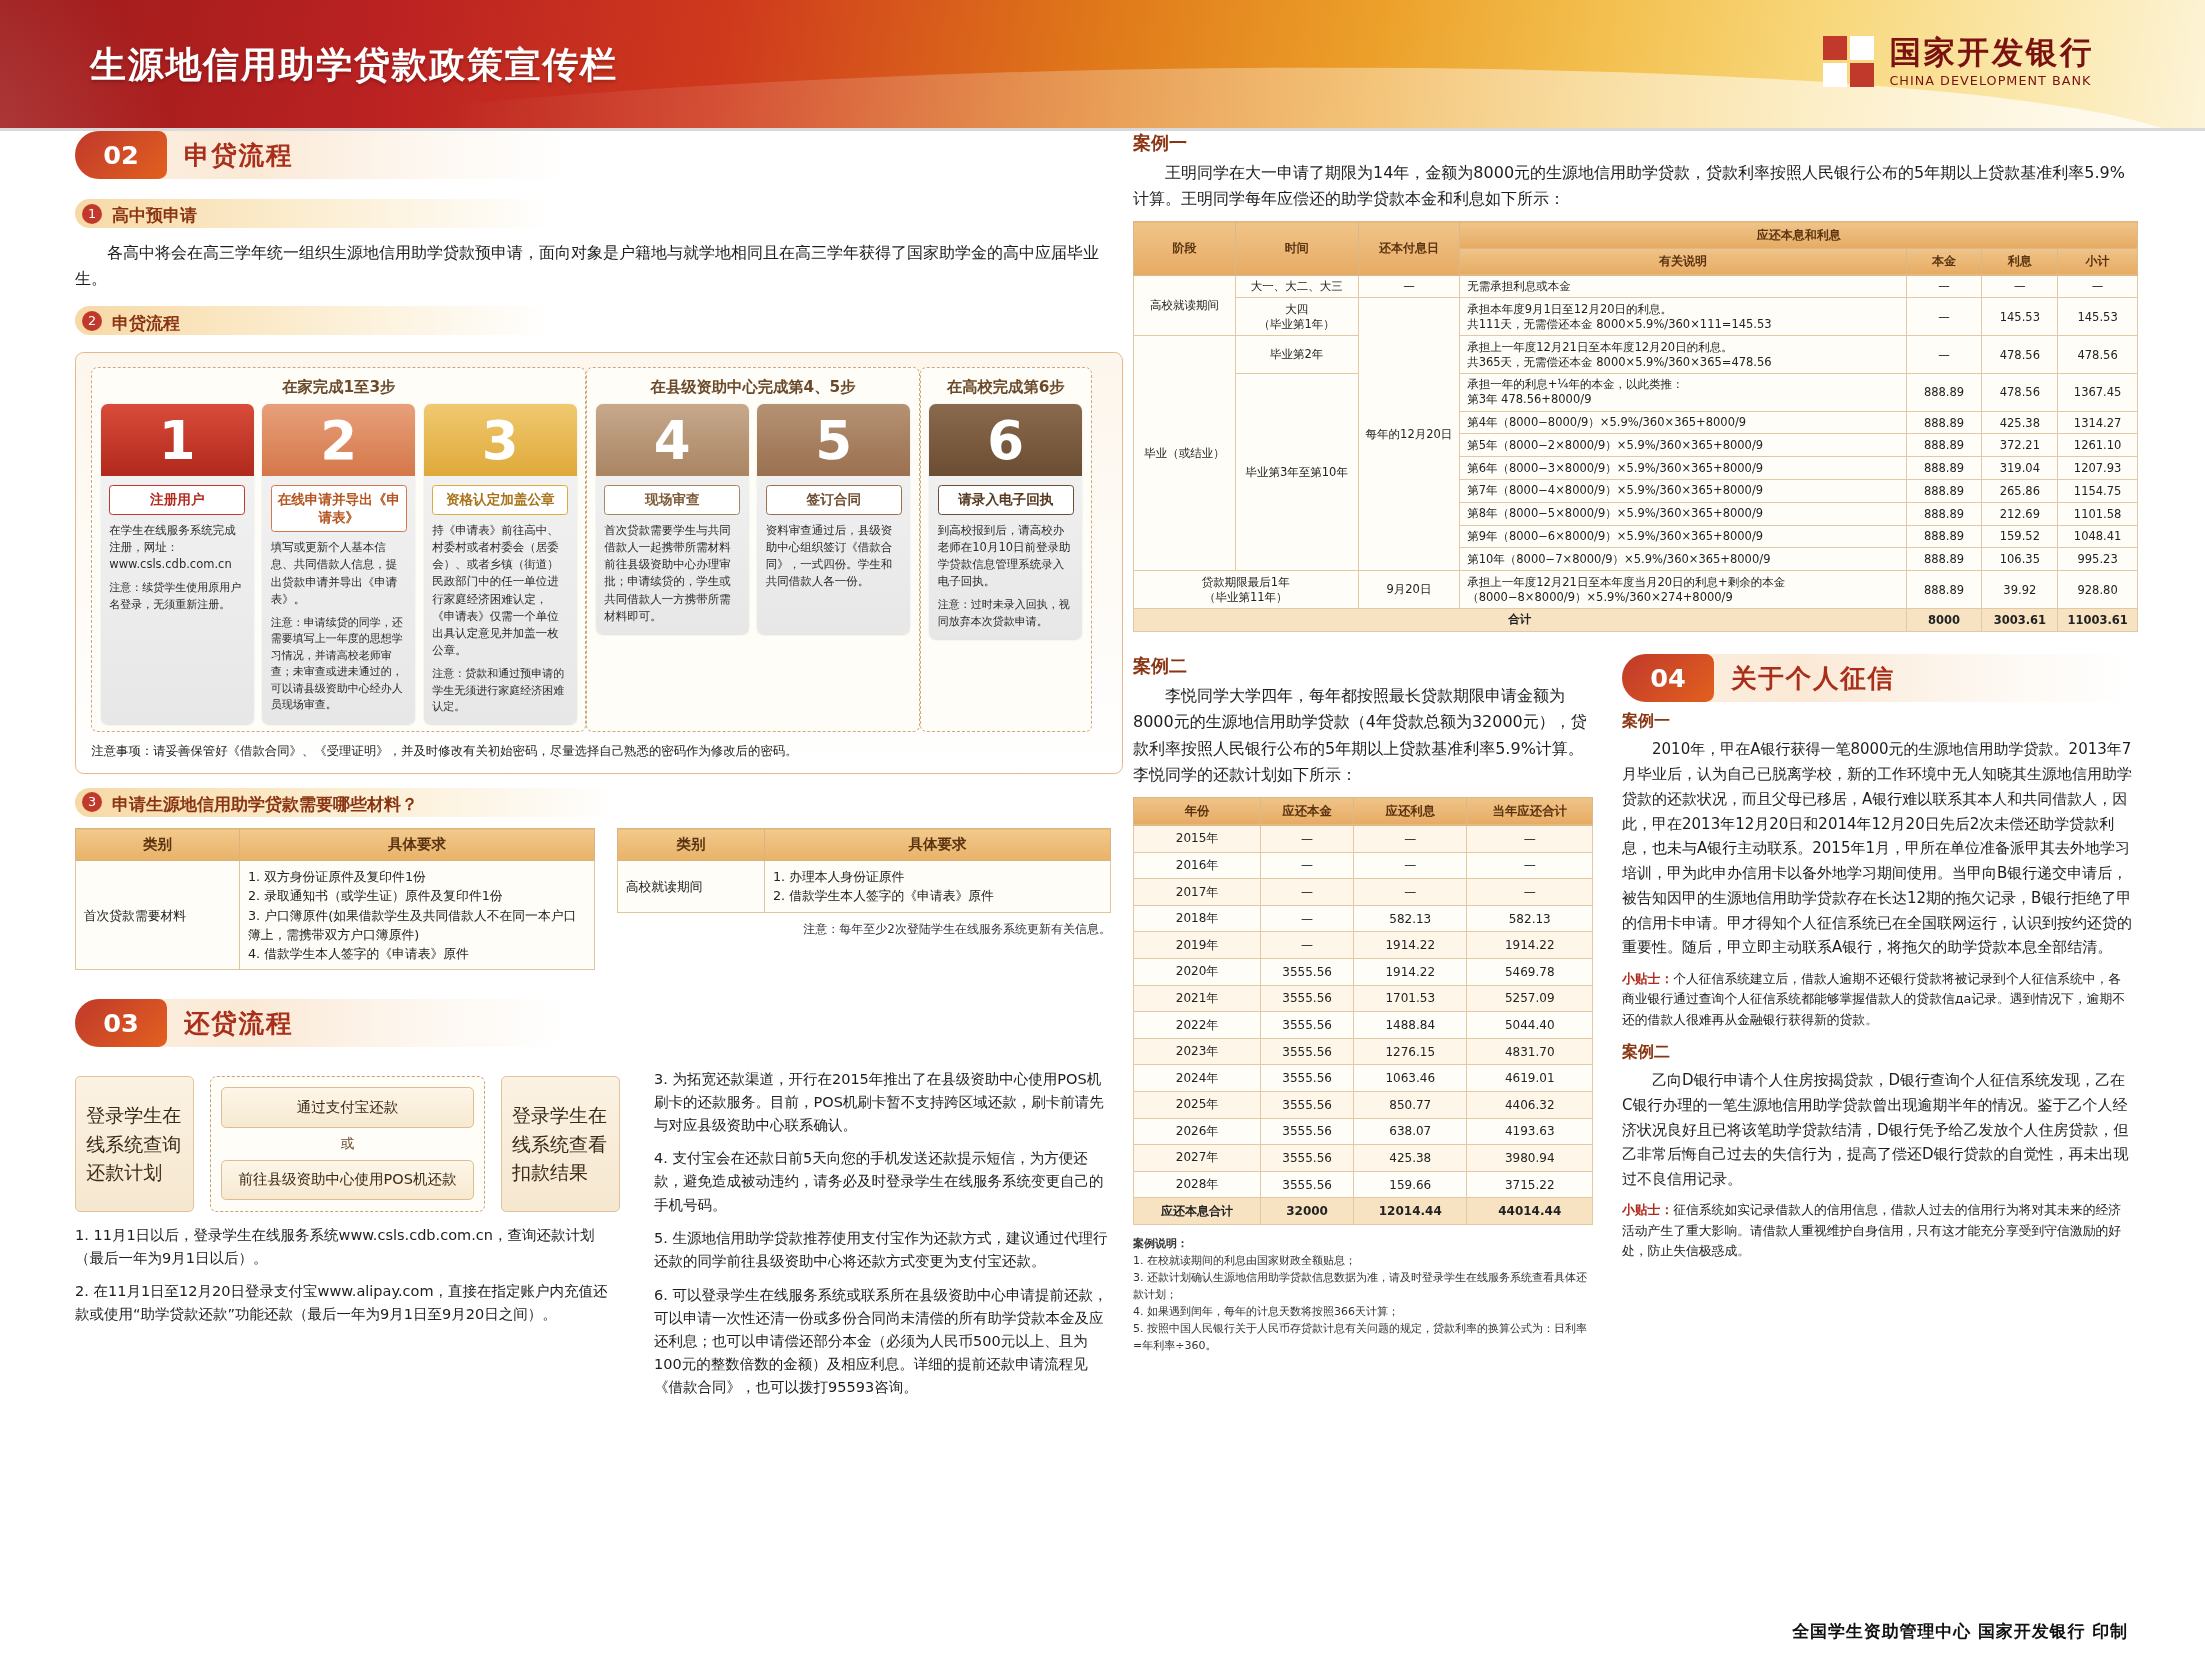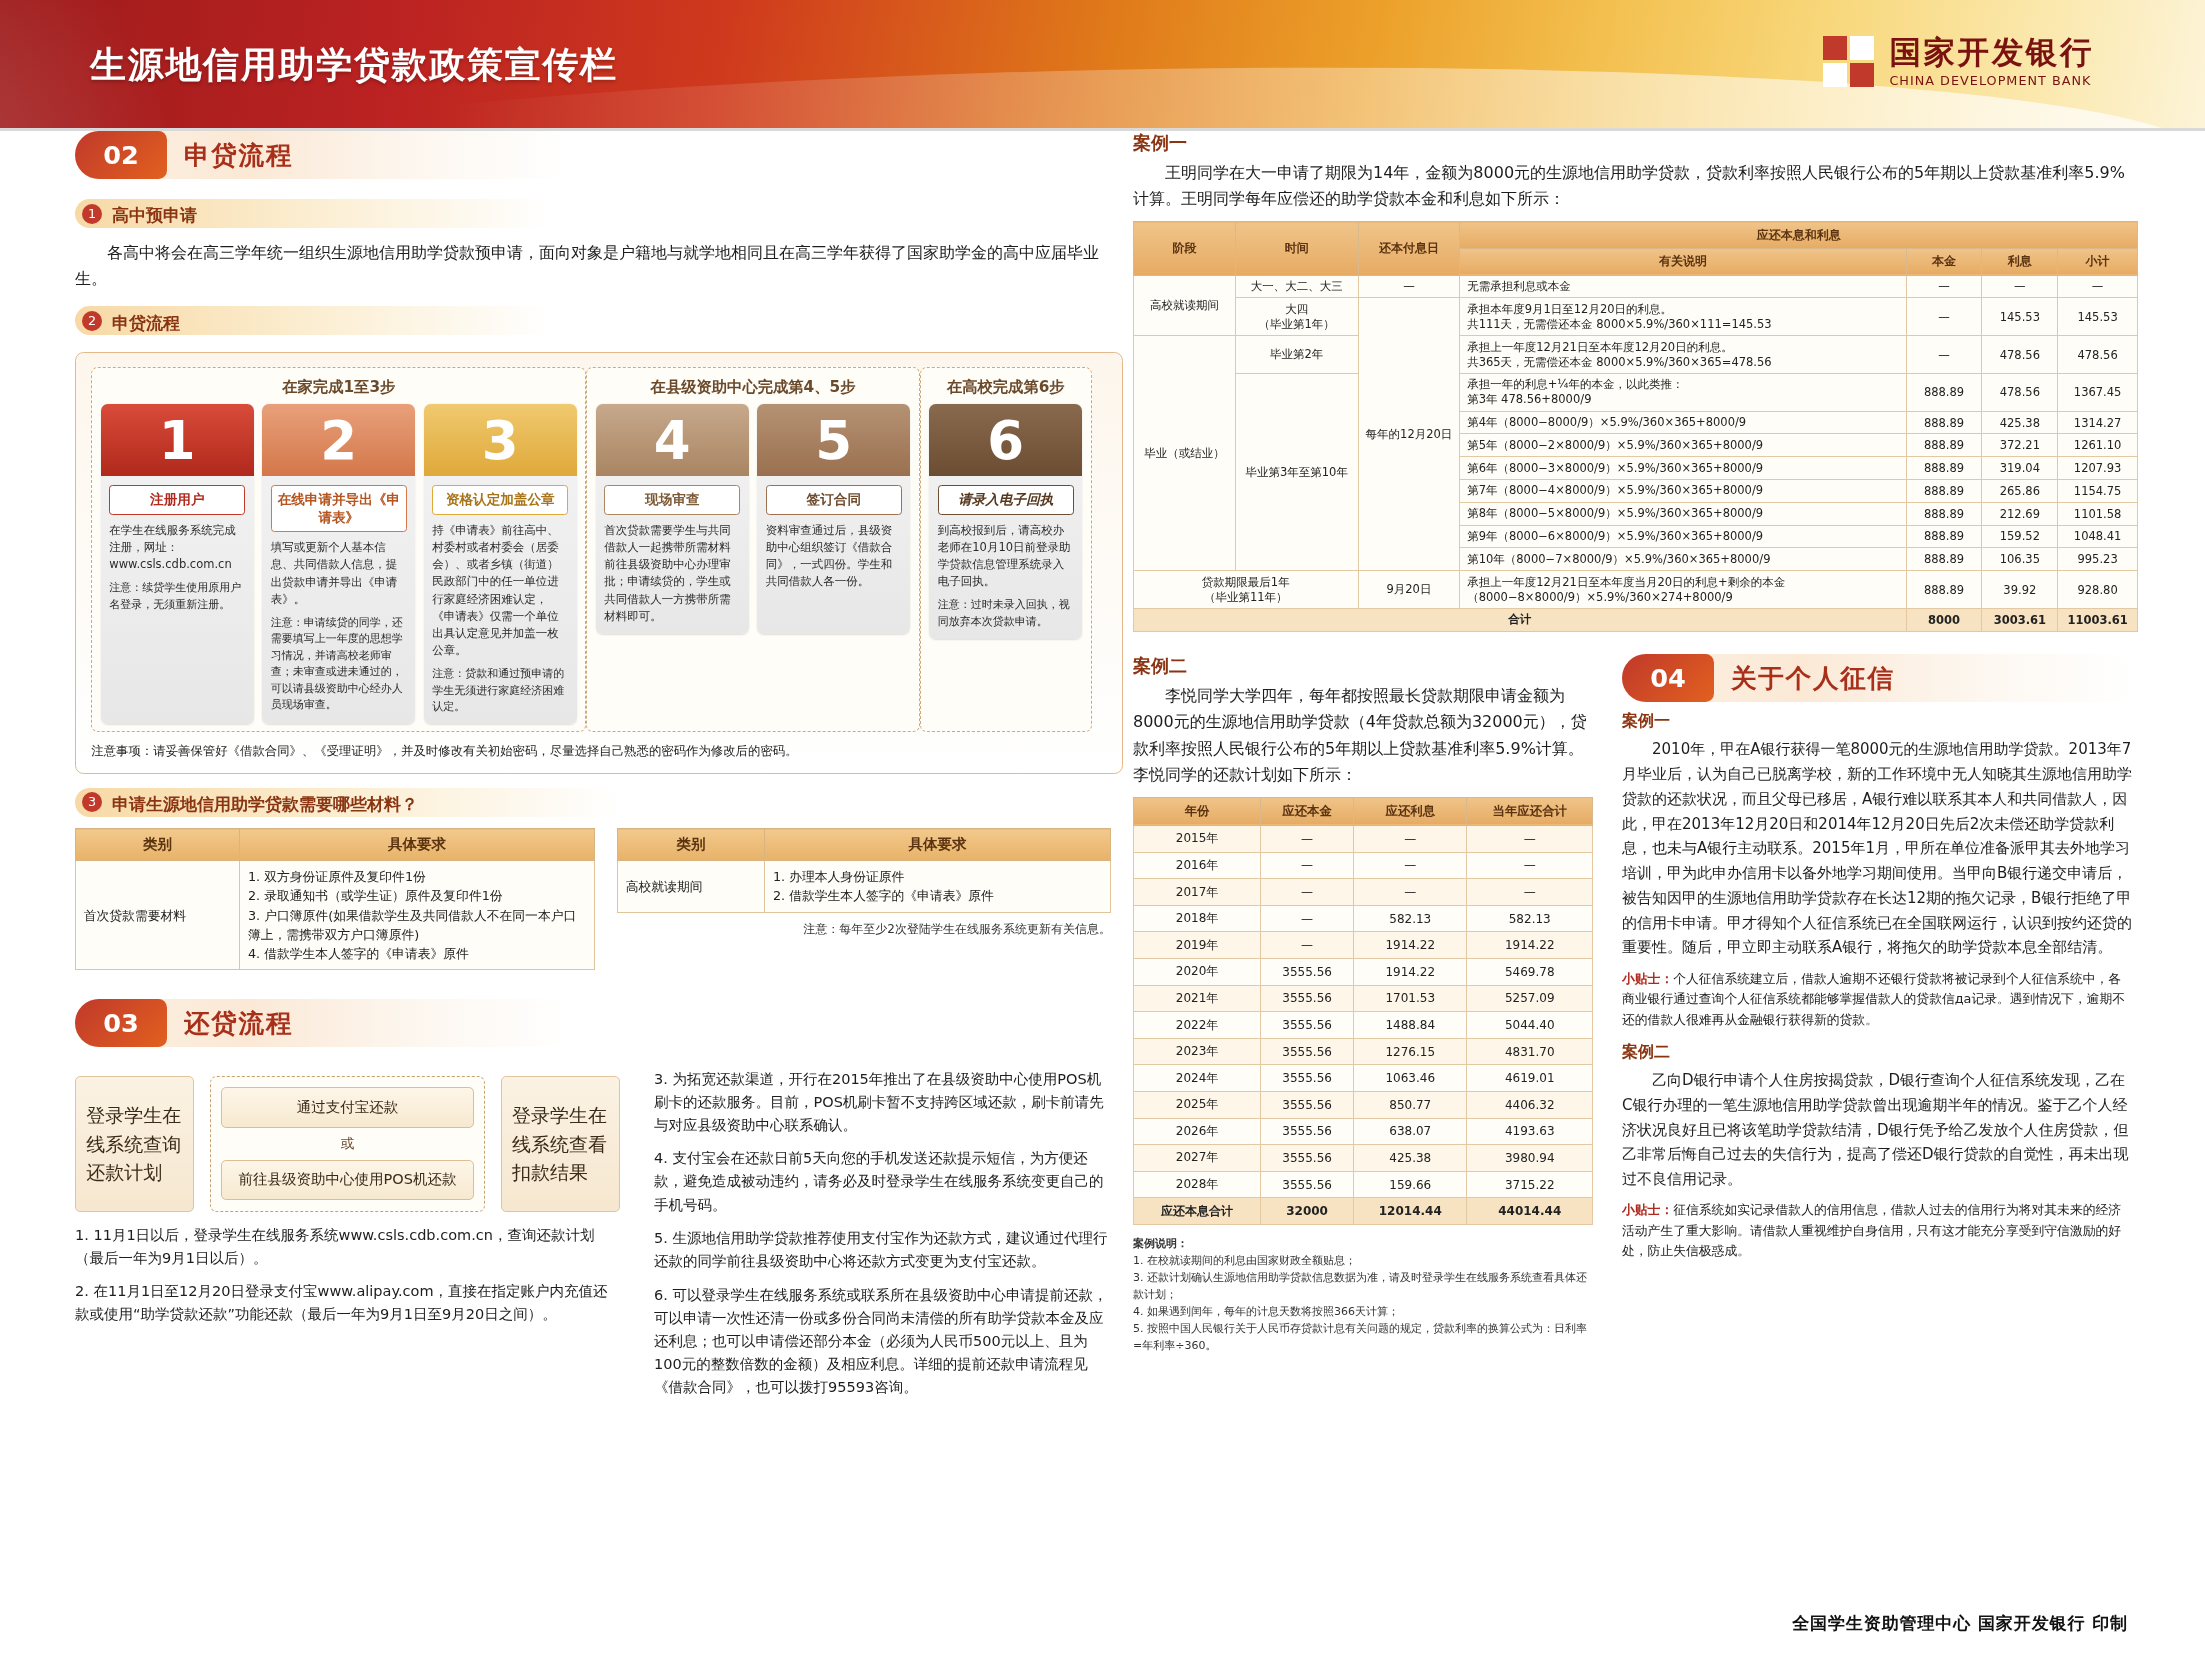--- a/index.html
+++ b/index.html
@@ -100,21 +100,21 @@
   .c6 .bignum{background:linear-gradient(180deg,#8a6a4e,#6b4d33);}
   .card .cap{
     margin:8.5px 8.5px 6.8px 8.5px;border:1.7px solid;border-radius:3.4px;background:#fff;
     font-size:13.6px;font-weight:bold;text-align:center;padding:5.1px 1.7px;line-height:1.3;
   }
   .c1 .cap{border-color:#c0392b;color:#b0291c;}
   .c2 .cap{border-color:#d4774a;color:#b5541f;}
   .c3 .cap{border-color:#dfa93a;color:#a8741a;}
   .c4 .cap{border-color:#a98562;color:#7d5a38;}
   .c5 .cap{border-color:#9a7050;color:#6f4c30;}
-  .c6 .cap{border-color:#6b4d33;color:#55381f;font-style:italic;}
+  .c6 .cap{border-color:#6b4d33;color:#55381f;}
   .card .txt{font-size:11.5px;line-height:1.5;margin:0 8.5px;color:#2b2b2b;}
   .card .note{font-size:11px;line-height:1.5;margin:6.8px 8.5px 0 8.5px;color:#2b2b2b;}
   .flow-foot{font-size:12.4px;margin-top:10.2px;color:#222;line-height:1.5;}
 
   
   table{border-collapse:collapse;width:100%;}
   .mat-table th{background:linear-gradient(180deg,#f2c98c,#e8b268);color:#5b3310;font-size:14.5px;font-weight:bold;border:0.9px solid #d8b483;padding:6px 5.1px;}
   .mat-table td{border:0.9px solid #e0c49c;font-size:12.8px;padding:6px 7.7px;vertical-align:top;background:#fffdf7;line-height:1.5;}
   .mat-note{font-size:12px;color:#333;margin-top:8.5px;text-align:right;}
 
@@ -135,21 +135,21 @@
   .case-h{font-size:18px;font-weight:bold;color:#8a3412;margin:0 0 5.1px 0;}
   .amort th{font-size:12px;padding:4.3px 3.4px;border:0.9px solid #d9b98c;background:linear-gradient(180deg,#f0c489,#e6ab63);color:#5b3310;}
   .amort td{font-size:11.5px;padding:3.4px 4.3px;border:0.9px solid #e2c9a4;background:#fffdf7;text-align:center;}
   .amort td.l{text-align:left;padding-left:6.8px;}
   .amort tr.total td{background:#f7e3c2;font-weight:bold;}
   .y-table th{font-size:12.4px;padding:5.1px 3.4px;border:0.9px solid #d9b98c;background:linear-gradient(180deg,#f0c489,#e6ab63);color:#5b3310;}
   .y-table td{font-size:12px;padding:4.3px 5.1px;border:0.9px solid #e2c9a4;text-align:center;background:#fffdf7;}
   .y-table tr:nth-child(even) td{background:#fdf6e9;}
   .y-table tr.total td{background:#f7e3c2;font-weight:bold;}
   .small-note{font-size:11px;line-height:1.55;color:#333;}
-  .footer-credit{position:absolute;right:77px;bottom:24px;font-size:17px;font-weight:bold;color:#111;letter-spacing:0.9px;}
+  .footer-credit{position:absolute;right:77px;bottom:16px;font-size:17px;font-weight:bold;color:#111;letter-spacing:0.9px;}
   .tips{font-size:12.8px;line-height:1.6;margin-top:8.5px;}
   .tips b{color:#b0291c;}
 </style>
 </head>
 <body>
 
 <div class="header">
   <div class="cut"></div>
   <div class="swoosh1"></div>
   <div class="header-title">生源地信用助学贷款政策宣传栏</div>

